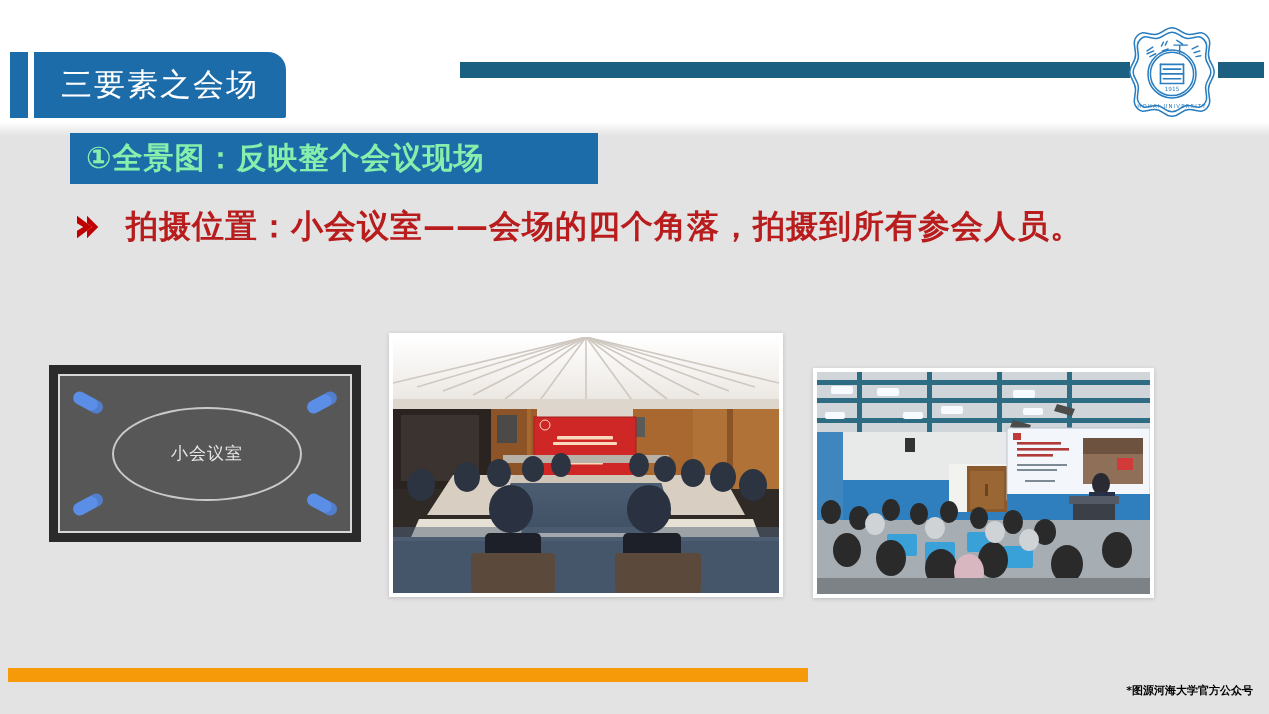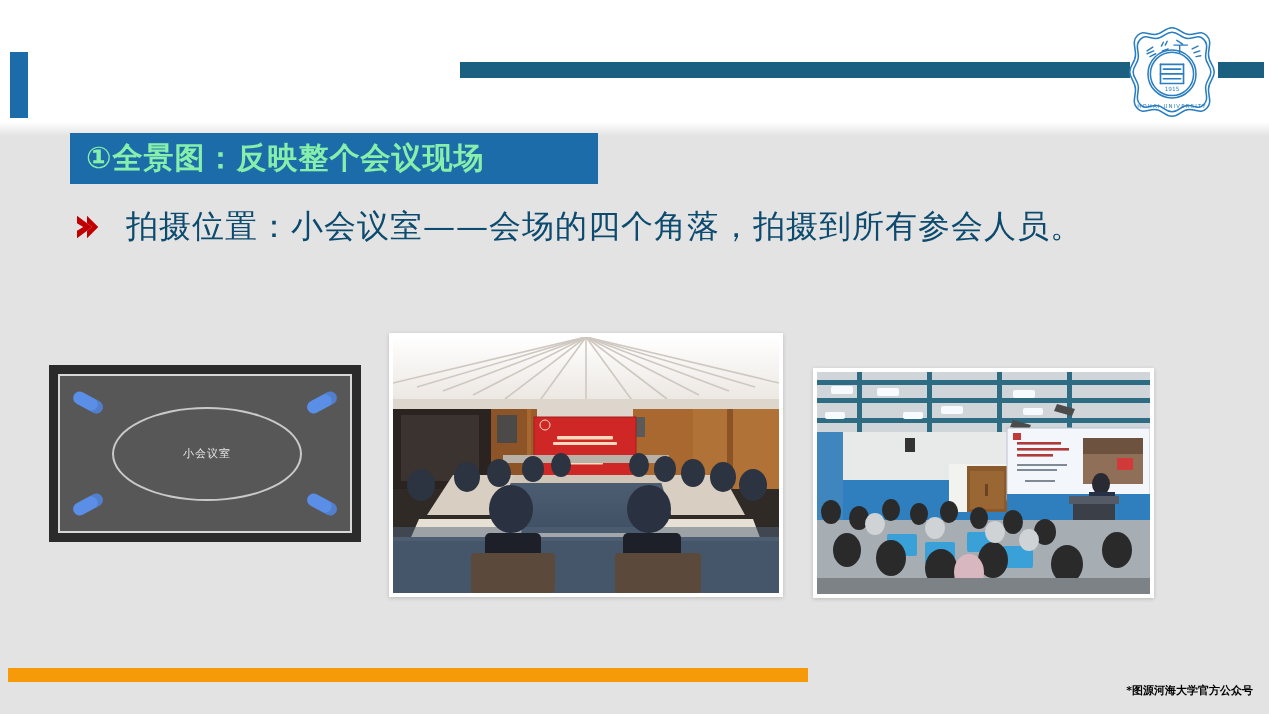--- a/index.html
+++ b/index.html
@@ -67,40 +67,40 @@
   
   .bullet-row{
     position:absolute;left:70px;top:198px;width:1170px;height:58px;
     display:flex;align-items:center;
   }
   .chevron{
     width:34px;height:34px;flex:0 0 34px;margin-right:22px;
     display:flex;align-items:center;justify-content:center;
   }
   .bullet-text{
-    color:#0c4a6e;font-size:32px;font-weight:normal;letter-spacing:1px;
+    color:#b91c1c;font-size:32px;font-weight:bold;letter-spacing:1px;
     font-family:"DejaVu Serif","Liberation Serif",serif;
     white-space:nowrap;
   }
   
   .diagram{
     position:absolute;left:49px;top:365px;width:312px;height:177px;
     background:#2b2b2b;box-sizing:border-box;padding:9px;
   }
   .diagram-inner{
     position:relative;width:100%;height:100%;
     background:#575757;border:2px solid #d8d8d8;box-sizing:border-box;
   }
   .room-ellipse{
     position:absolute;left:18%;top:20%;width:64%;height:58%;
     border:2px solid #c9c9c9;border-radius:50%;
     display:flex;align-items:center;justify-content:center;
   }
   .room-label{
-    color:#e8e8e8;font-size:11px;letter-spacing:1px;
+    color:#e8e8e8;font-size:17px;letter-spacing:1px;
     font-family:"DejaVu Sans","Liberation Sans",sans-serif;
   }
   .cam{
     position:absolute;width:32px;height:13px;border-radius:7px;
     background:#5b8ee6;
     box-shadow:inset -6px 0 0 rgba(0,0,0,.10);
   }
   .cam.tl{left:12px;top:20px;transform:rotate(28deg);}
   .cam.tr{right:12px;top:20px;transform:rotate(-28deg);}
   .cam.bl{left:12px;bottom:20px;transform:rotate(-28deg);}
@@ -128,20 +128,23 @@
 </style>
 </head>
 <body>
 
 <div class="slide">
 
   <div class="header-bg"></div>
   <div class="header-fade"></div>
 
   <div class="title-tab"></div>
+  <div class="title-box">
+    <span class="t">三要素之会场</span>
+  </div>
 
   <div class="rule-left"></div>
   <div class="rule-right"></div>
 
   <div class="logo">
     <svg viewBox="0 0 100 100" xmlns="http://www.w3.org/2000/svg">
       <g fill="none" stroke="#2a7ec0" stroke-width="1.6">
         <path d="M50 4 C58 4 60 11 68 11 C76 11 80 6 86 12 C92 18 88 24 88 32
                  C88 40 94 43 94 50 C94 57 88 60 88 68 C88 76 92 82 86 88
                  C80 94 76 89 68 89 C60 89 58 96 50 96 C42 96 40 89 32 89

